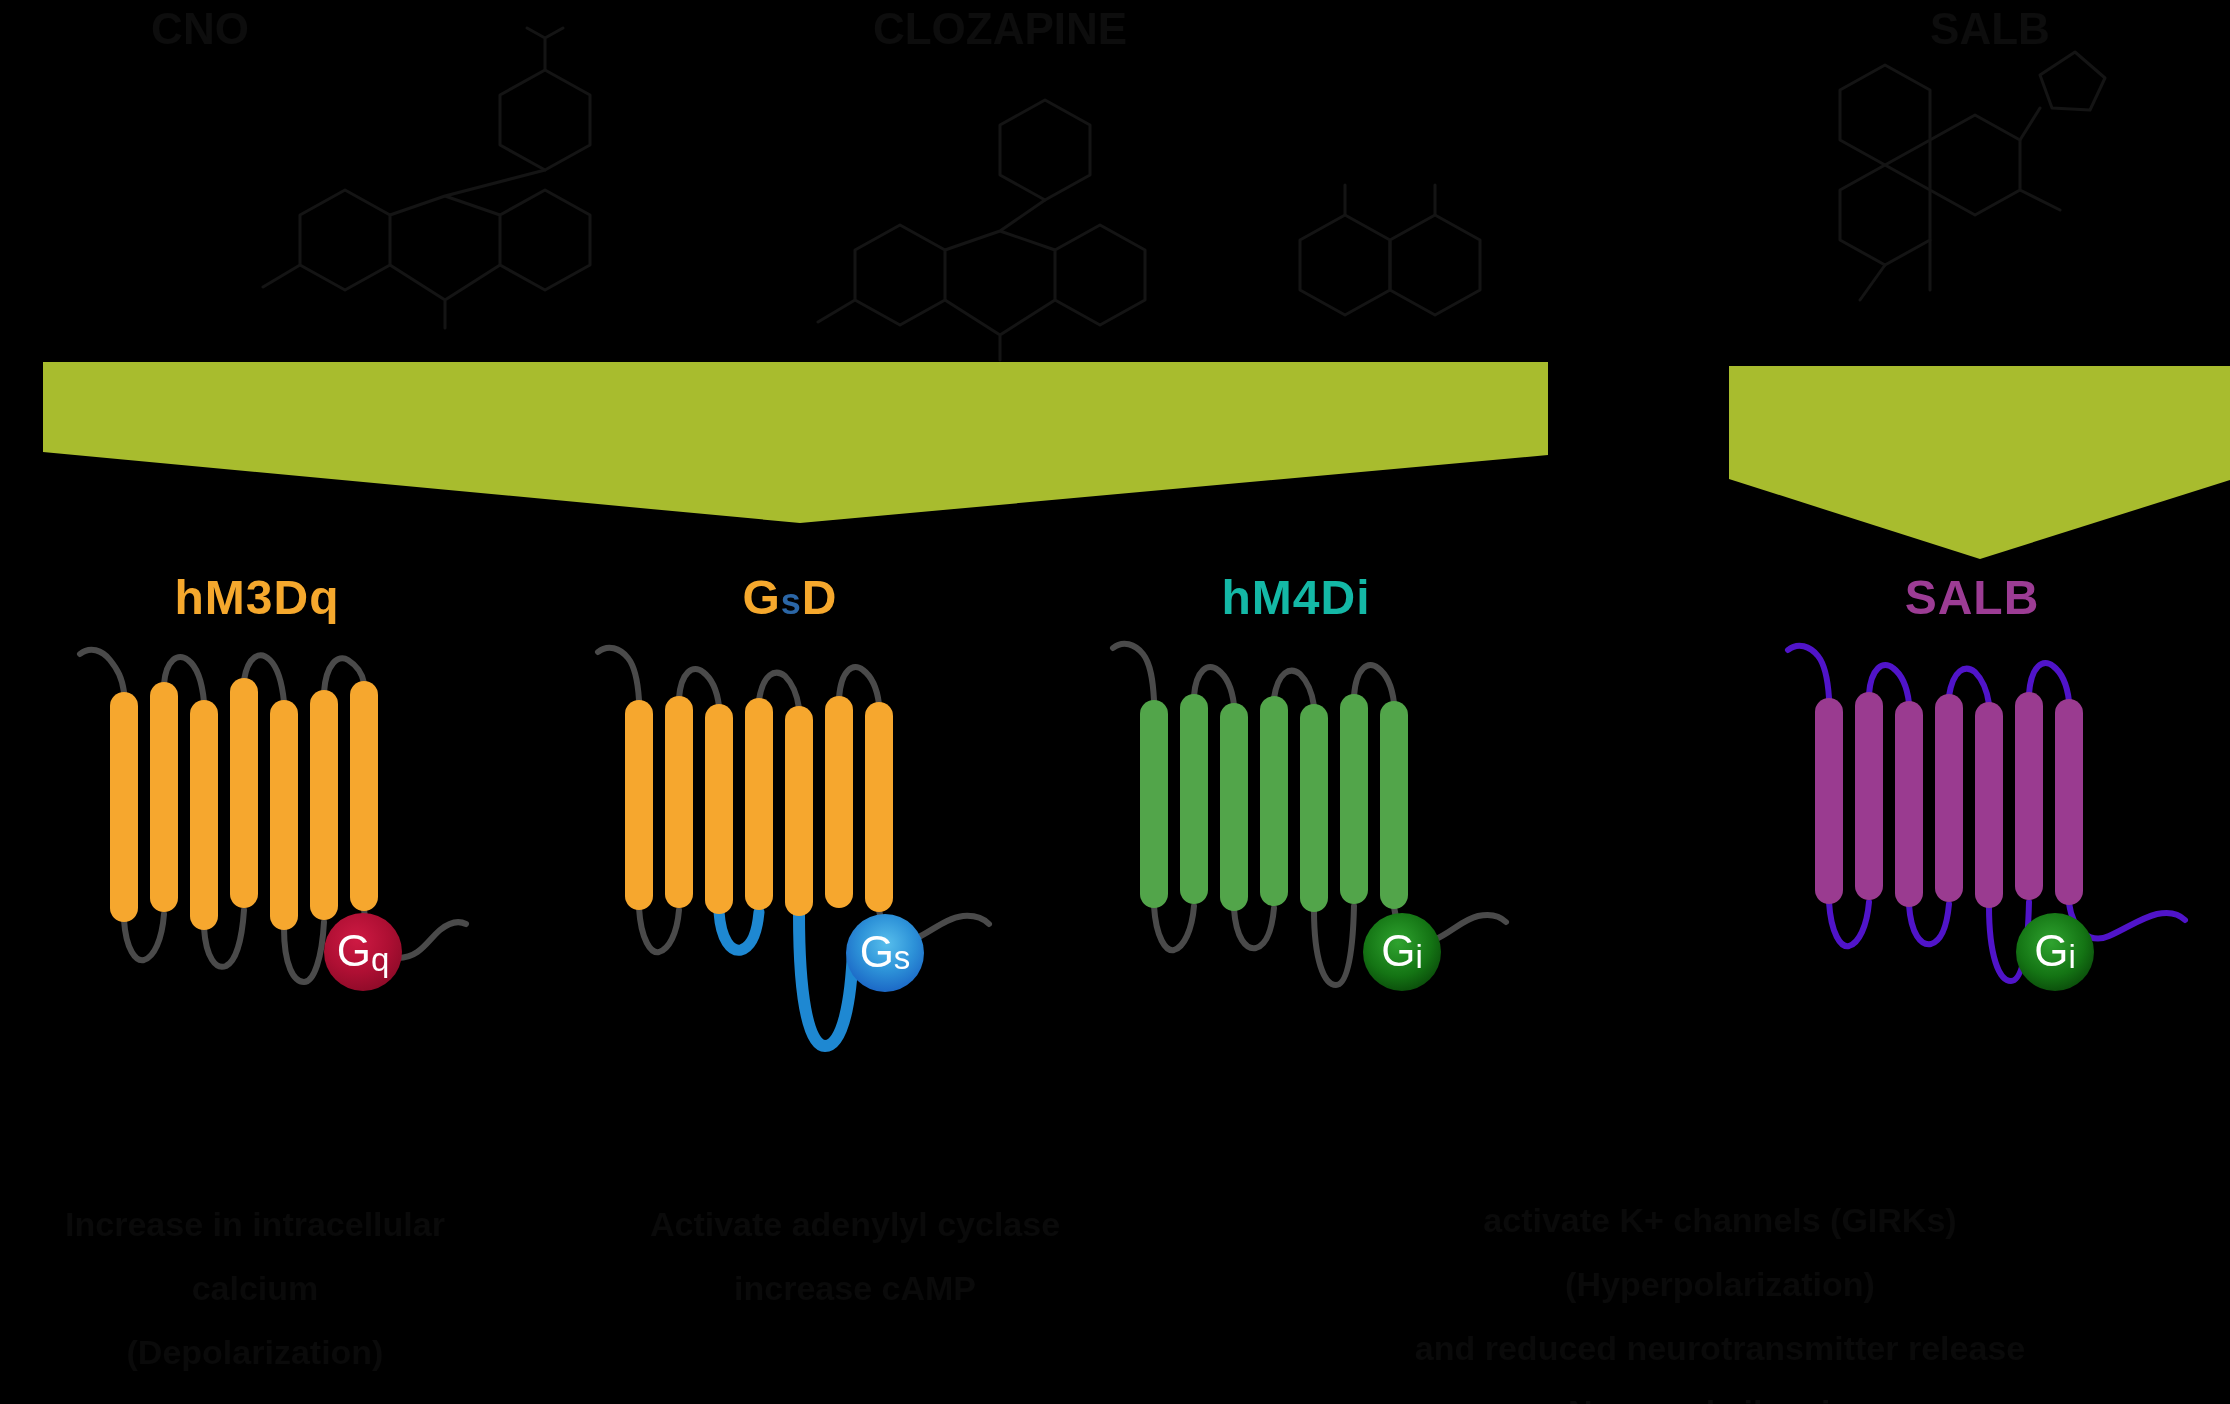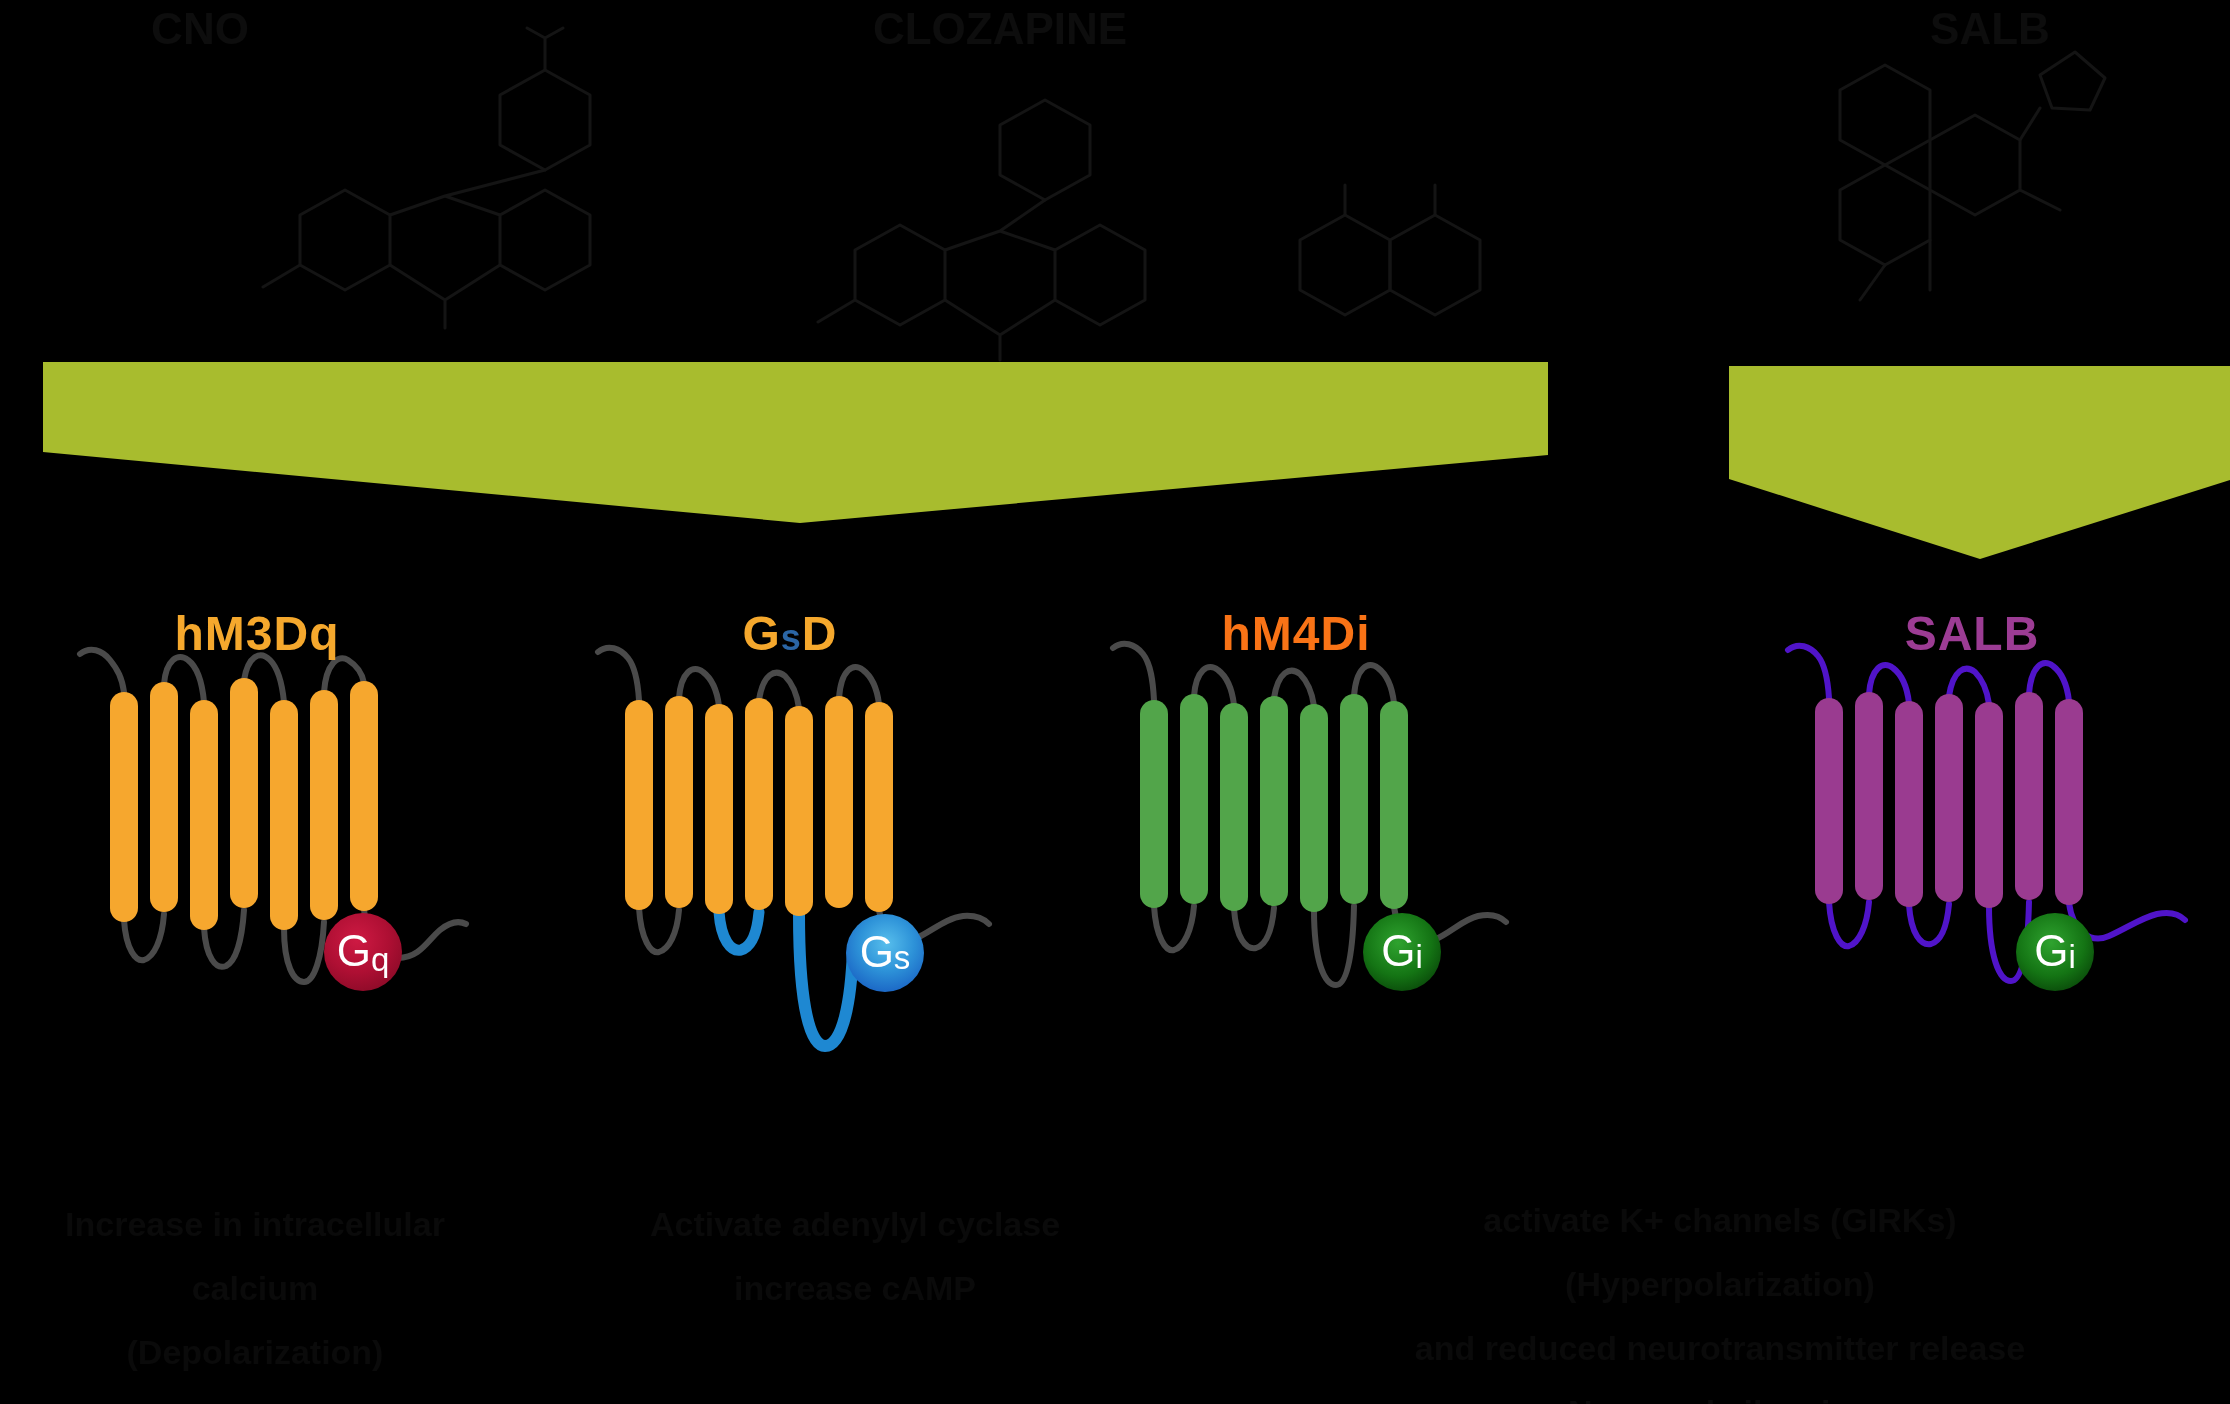--- a/index.html
+++ b/index.html
@@ -4,25 +4,25 @@
 <style>
   html,body{margin:0;padding:0;}
   body{
     width:2230px;height:1404px;position:relative;overflow:hidden;
     background:#000;
     font-family:"Liberation Sans", sans-serif;
   }
   .abs{position:absolute;}
   
   .rlabel{position:absolute;top:570px;height:58px;text-align:center;
-    font-size:48px;font-weight:700;letter-spacing:1px;margin-top:36px;}
+    font-size:48px;font-weight:700;letter-spacing:1px;}
   .rlabel-hm3dq{left:107px;width:300px;color:#F5A82D;}
   .rlabel-gsd{left:640px;width:300px;color:#F5A82D;}
   .rlabel-gsd .s-part{color:#2B66A6;font-size:36px;}
-  .rlabel-hm4di{left:1146px;width:300px;color:#f97316;}
+  .rlabel-hm4di{left:1146px;width:300px;color:#14b8a6;}
   .rlabel-kord{left:1822px;width:300px;color:#9C3C94;}
   
   .agonist-label{position:absolute;top:4px;height:46px;text-align:center;
     font-size:44px;font-weight:700;color:#0d0d0d;}
   .ag-cno{left:110px;width:180px;}
   .ag-cloz{left:690px;width:620px;}
   .ag-salb{left:1860px;width:260px;}
   
   .effects{position:absolute;text-align:center;color:#0a0a0a;
     font-size:34px;font-weight:600;line-height:64px;}

